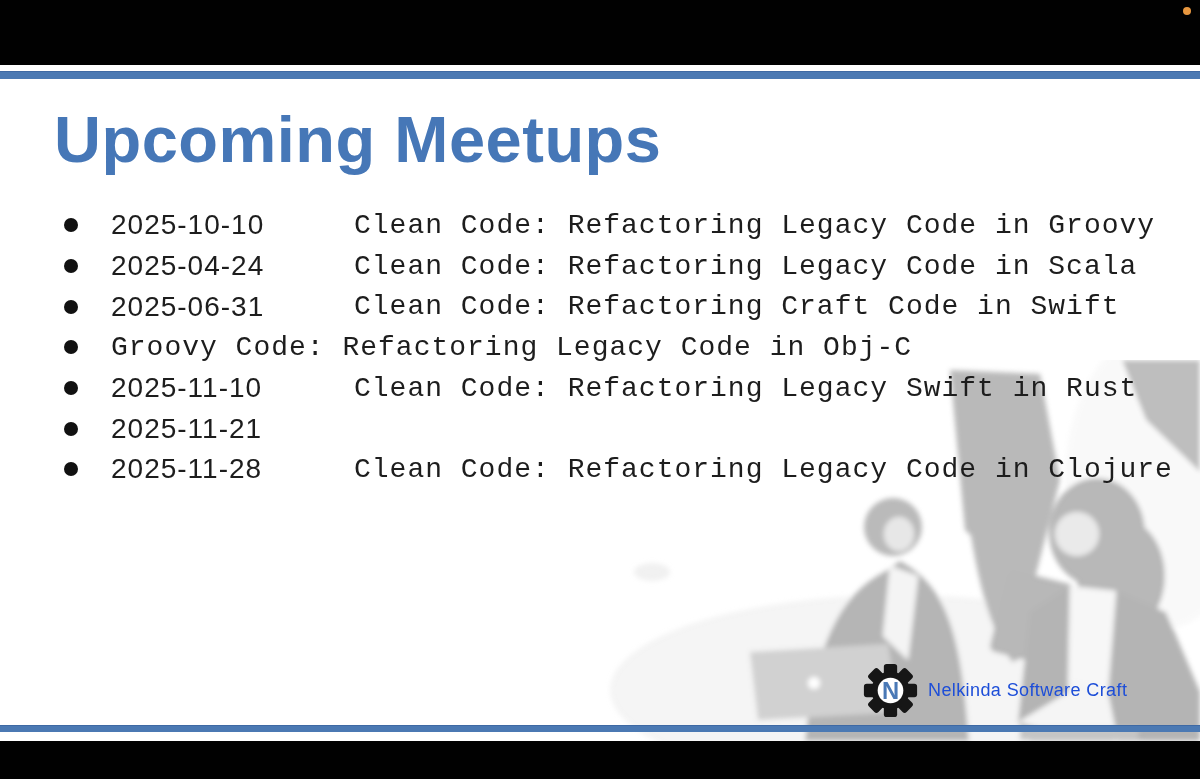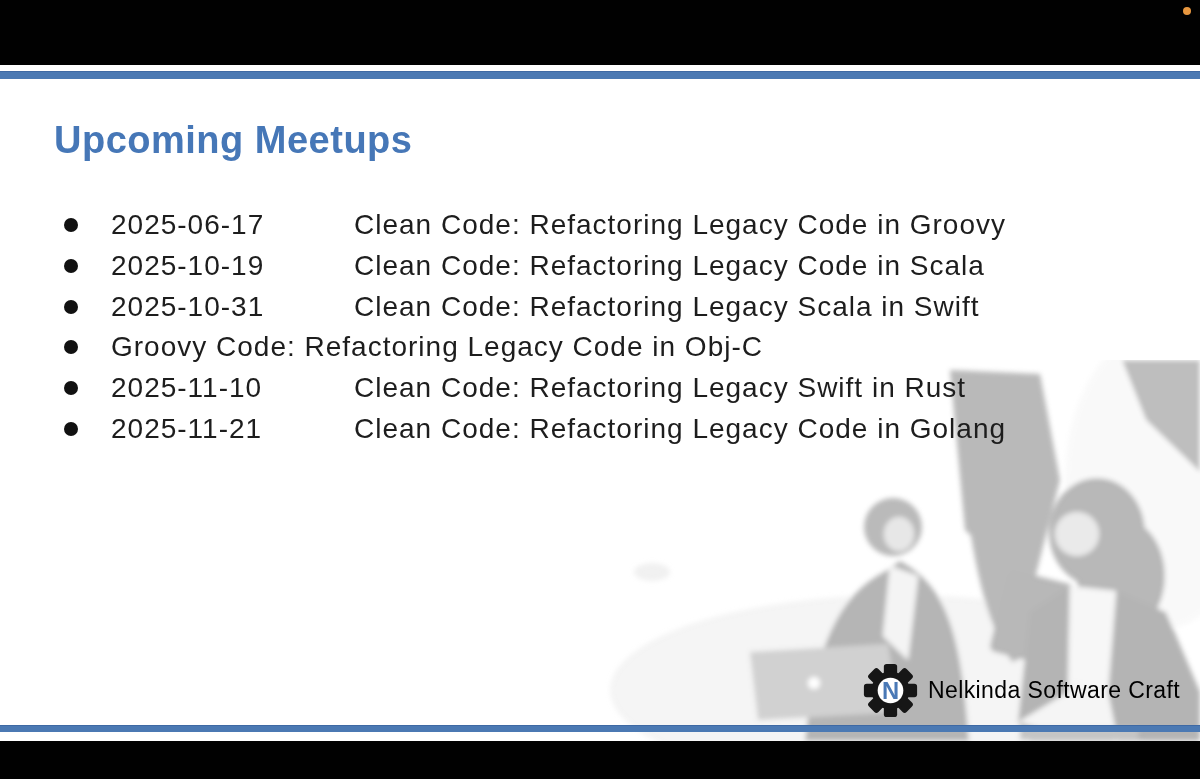--- a/index.html
+++ b/index.html
@@ -14,36 +14,36 @@
   .rec-dot{position:absolute;top:7px;left:1183px;width:8px;height:8px;border-radius:50%;background:#e8973f;}
   
   .accent{position:absolute;left:0;width:1200px;background:#4b79b3;}
   .accent.top{top:71px;height:7px;border-top:1px solid #3e69a4;}
   .accent.bottom{top:725px;height:6px;border-top:1px solid #3e69a4;}
   
   .watermark{position:absolute;left:600px;top:360px;width:600px;height:381px;pointer-events:none;}
   
   .title{
     position:absolute;left:54px;top:112px;
-    font-size:38px;line-height:56px;font-weight:700;
+    font-size:65px;line-height:56px;font-weight:700;
     color:#4677b7;letter-spacing:.5px;white-space:nowrap;
   }
   
   .meetups{position:absolute;left:64px;top:205px;list-style:none;margin:0;padding:0;}
   .meetups li{
     display:flex;align-items:center;height:40.7px;
     font-size:28px;color:#1d1d1d;letter-spacing:1px;white-space:nowrap;
   }
   .bullet{flex:0 0 auto;width:14px;height:14px;border-radius:50%;background:#111;margin-right:33px;}
   .date{flex:0 0 243px;}
-  .topic{flex:1 1 auto;}
+  .topic{flex:1 1 auto;font-family:Liberation Mono, monospace;}
   
   .logo{position:absolute;left:862px;top:662px;display:flex;align-items:center;gap:9px;}
   .logo .gear{width:57px;height:57px;display:block;}
-  .logo .logo-text{font-size:23px;color:#000000;letter-spacing:.4px;white-space:nowrap;}
+  .logo .logo-text{font-size:18px;color:#1d4ed8;letter-spacing:.4px;white-space:nowrap;}
 </style>
 </head>
 <body>
 
 <div class="slide">
 
   <div class="top-bar">
     <div class="rec-dot"></div>
   </div>
 
@@ -83,46 +83,50 @@
       <path d="M418,362 C450,372 490,378 520,381 L430,381 Z" fill="#696969"></path>
       <rect x="420" y="368" width="118" height="12" fill="#8b8b8b"></rect>
     </g>
   </svg>
 
   <div class="title">Upcoming Meetups</div>
 
   <ul class="meetups">
     <li>
       <span class="bullet"></span>
-      <span class="date">2025-06-17</span>
+      <span class="date">2025-10-10</span>
       <span class="topic">Clean Code: Refactoring Legacy Code in Groovy</span>
     </li>
     <li>
       <span class="bullet"></span>
-      <span class="date">2025-10-19</span>
+      <span class="date">2025-04-24</span>
       <span class="topic">Clean Code: Refactoring Legacy Code in Scala</span>
     </li>
     <li>
       <span class="bullet"></span>
-      <span class="date">2025-10-31</span>
-      <span class="topic">Clean Code: Refactoring Legacy Scala in Swift</span>
+      <span class="date">2025-06-31</span>
+      <span class="topic">Clean Code: Refactoring Craft Code in Swift</span>
     </li>
     <li>
       <span class="bullet"></span>
       <span class="topic">Groovy Code: Refactoring Legacy Code in Obj-C</span>
     </li>
     <li>
       <span class="bullet"></span>
       <span class="date">2025-11-10</span>
       <span class="topic">Clean Code: Refactoring Legacy Swift in Rust</span>
     </li>
     <li>
       <span class="bullet"></span>
       <span class="date">2025-11-21</span>
-      <span class="topic">Clean Code: Refactoring Legacy Code in Golang</span>
+    </li>
+    <li>
+      <span class="bullet"></span>
+      <span class="date">2025-11-28</span>
+      <span class="topic">Clean Code: Refactoring Legacy Code in Clojure</span>
     </li>
   </ul>
 
   <div class="logo">
     <svg class="gear" viewBox="-30 -30 60 60">
       <g fill="#161616">
         <g>
           <rect x="-7" y="-28" width="14" height="14" rx="3"></rect>
           <rect x="-7" y="-28" width="14" height="14" rx="3" transform="rotate(45)"></rect>
           <rect x="-7" y="-28" width="14" height="14" rx="3" transform="rotate(90)"></rect>

